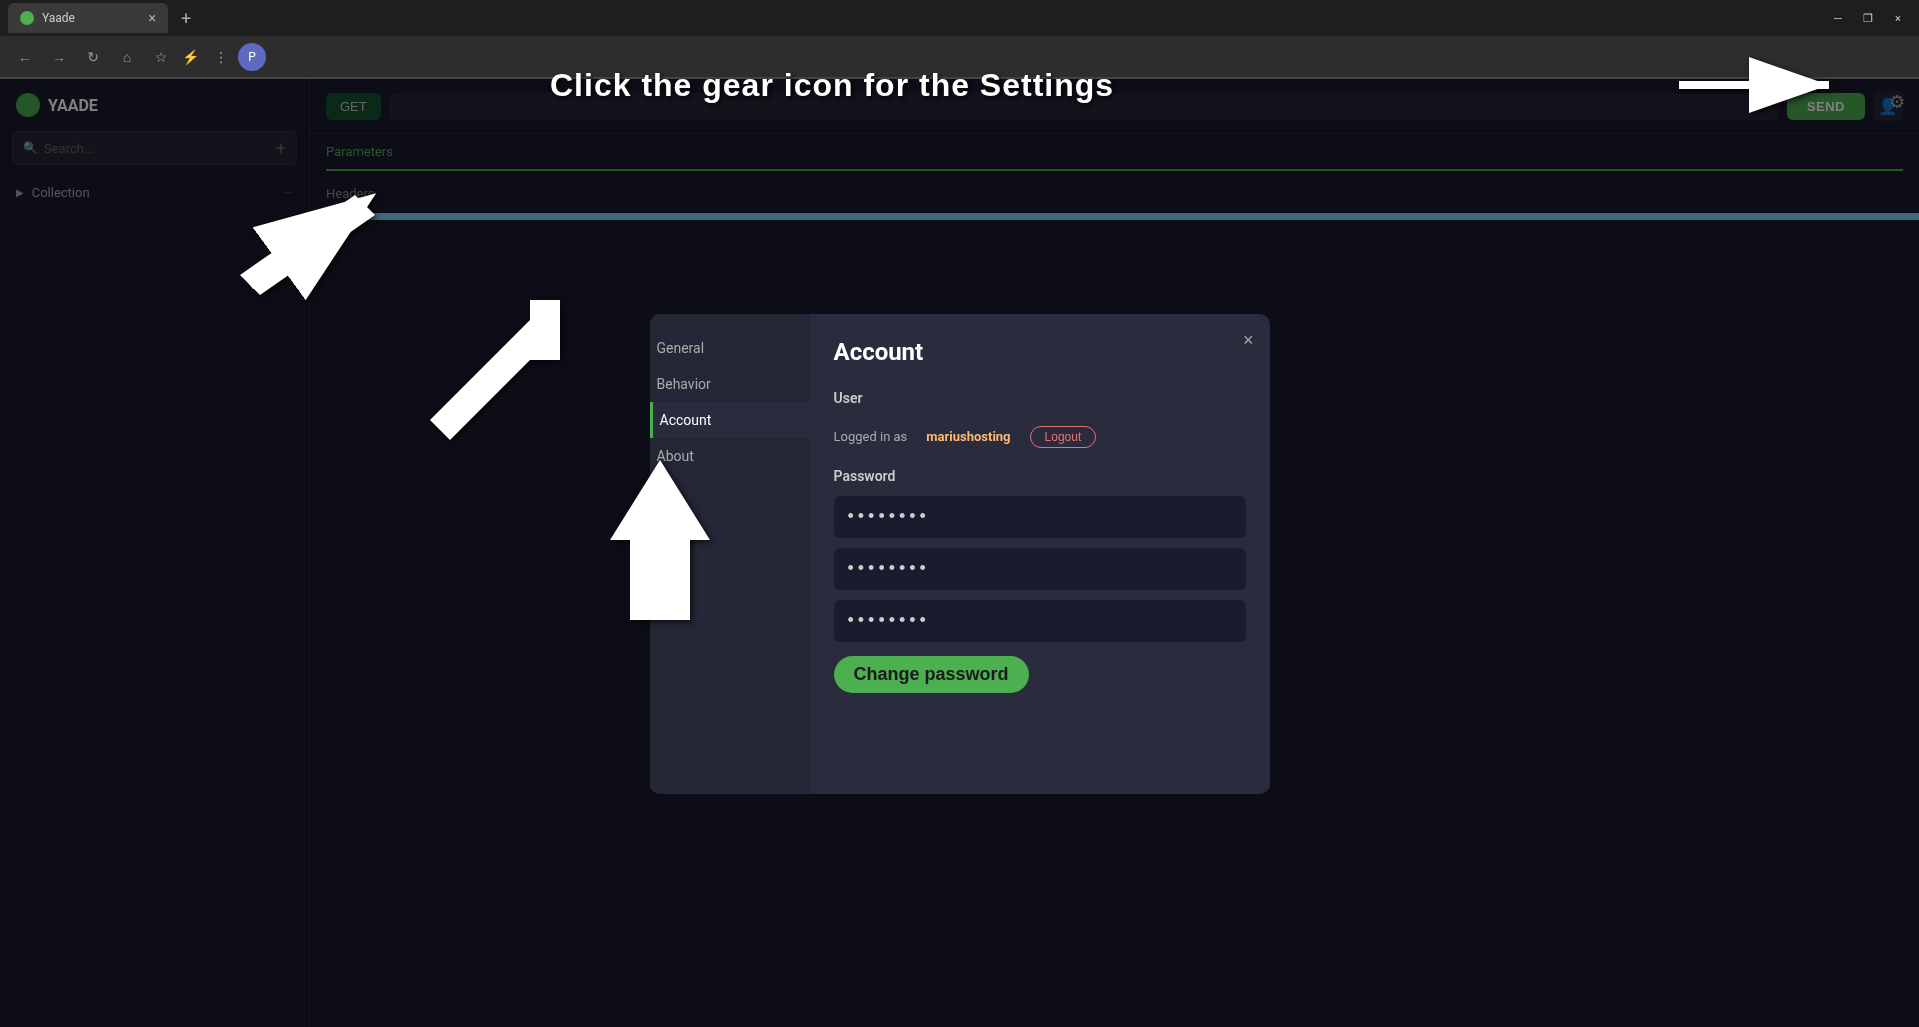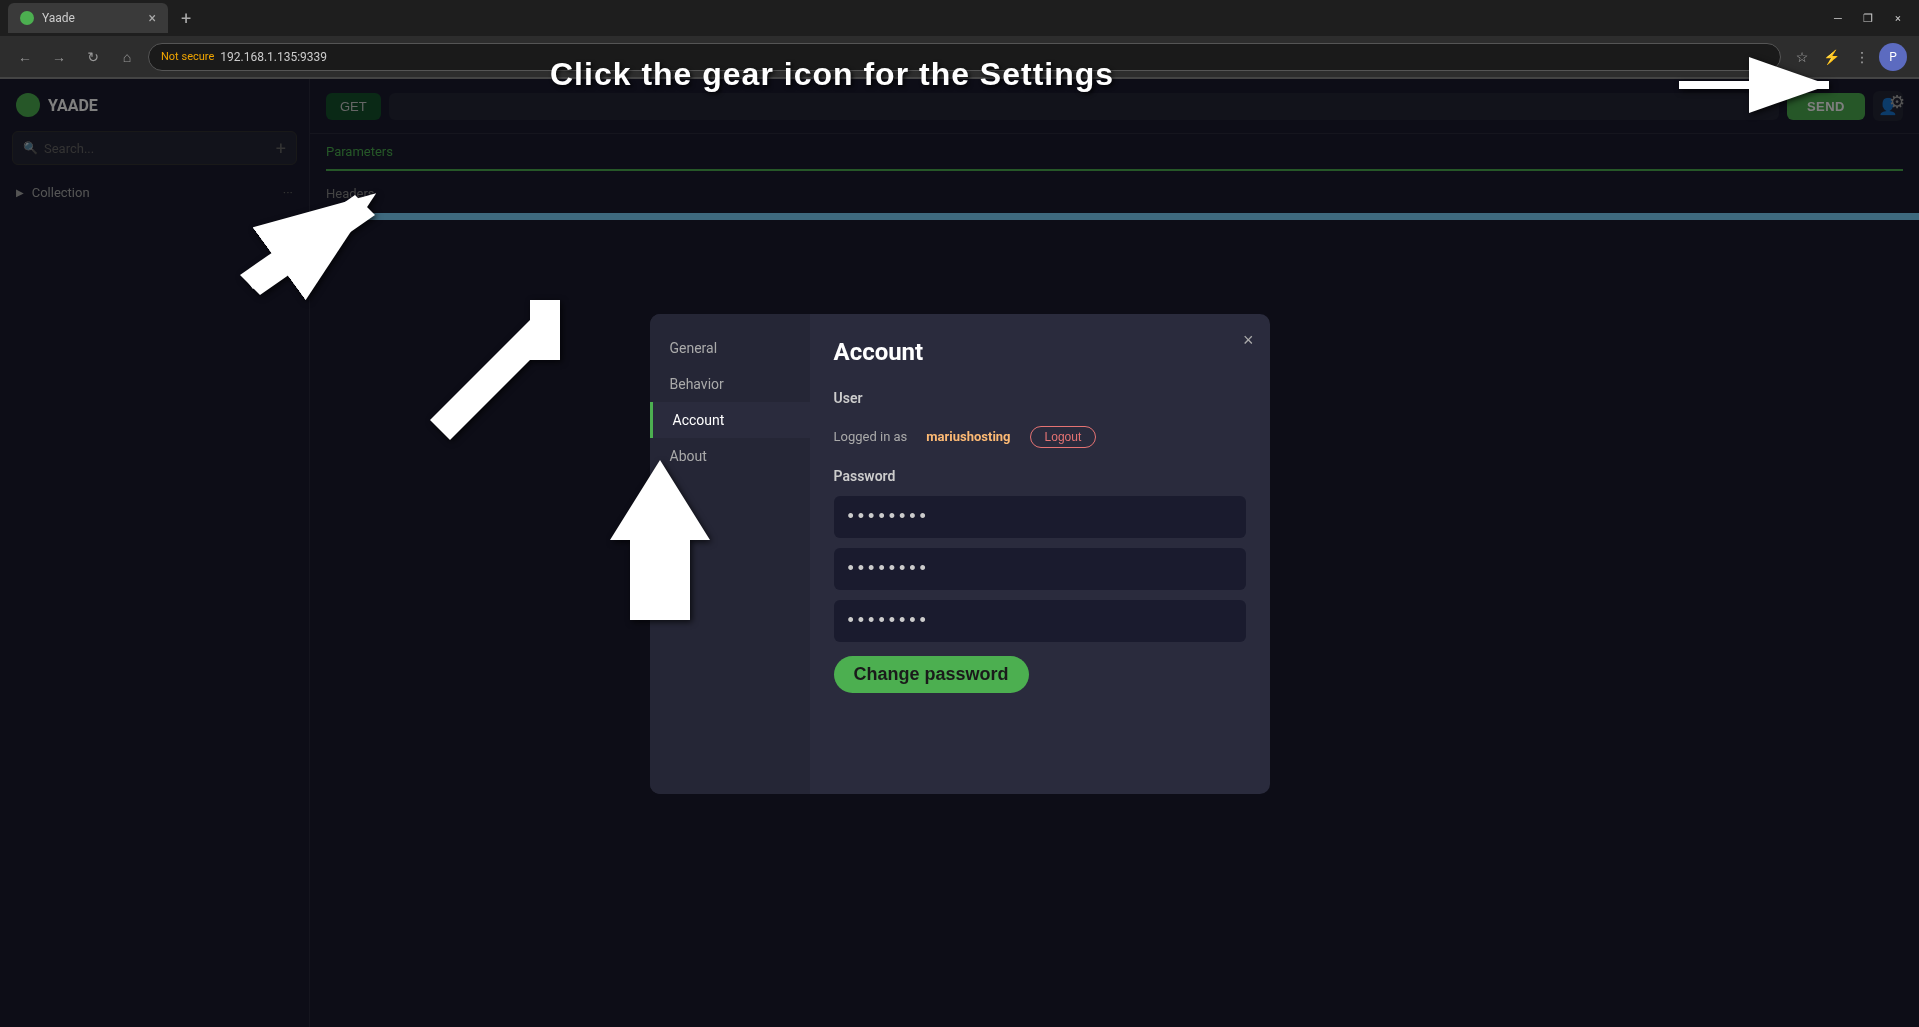--- a/index.html
+++ b/index.html
@@ -357,21 +357,21 @@
     }
 
     .modal-sidebar {
       width: 160px;
       background: #252636;
       padding: 16px 0;
       flex-shrink: 0;
     }
 
     .modal-nav-item {
-      padding: 10px 20px;
+      padding: 10px 7px;
       font-size: 14px;
       color: #aaa;
       cursor: pointer;
     }
 
     .modal-nav-item.active {
       background: #2a2b3d;
       color: white;
       border-left: 3px solid #4CAF50;
     }
@@ -469,21 +469,21 @@
       top: 0;
       left: 0;
       right: 0;
       bottom: 0;
       pointer-events: none;
       z-index: 200;
     }
 
     .annotation-text {
       position: absolute;
-      top: 56px;
+      top: 67px;
       left: 550px;
       color: white;
       font-size: 32px;
       font-weight: 900;
       font-family: Arial Black, sans-serif;
       text-shadow: 2px 2px 4px rgba(0,0,0,0.8);
       white-space: nowrap;
       letter-spacing: 1px;
     }
 
@@ -525,24 +525,20 @@
       <div class="win-btn">❐</div>
       <div class="win-btn">×</div>
     </div>
   </div>
 
   <div class="address-bar">
     <div class="nav-btn">←</div>
     <div class="nav-btn">→</div>
     <div class="nav-btn">↻</div>
     <div class="nav-btn">⌂</div>
-    <div class="address-input">
-      <span class="address-warning">Not secure</span>
-      <span>192.168.1.135:9339</span>
-    </div>
     <div class="browser-actions">
       <div class="browser-action-btn">☆</div>
       <div class="browser-action-btn">⚡</div>
       <div class="browser-action-btn">⋮</div>
       <div class="profile-btn">P</div>
     </div>
   </div>
 </div>
 
 <div class="app-container">

